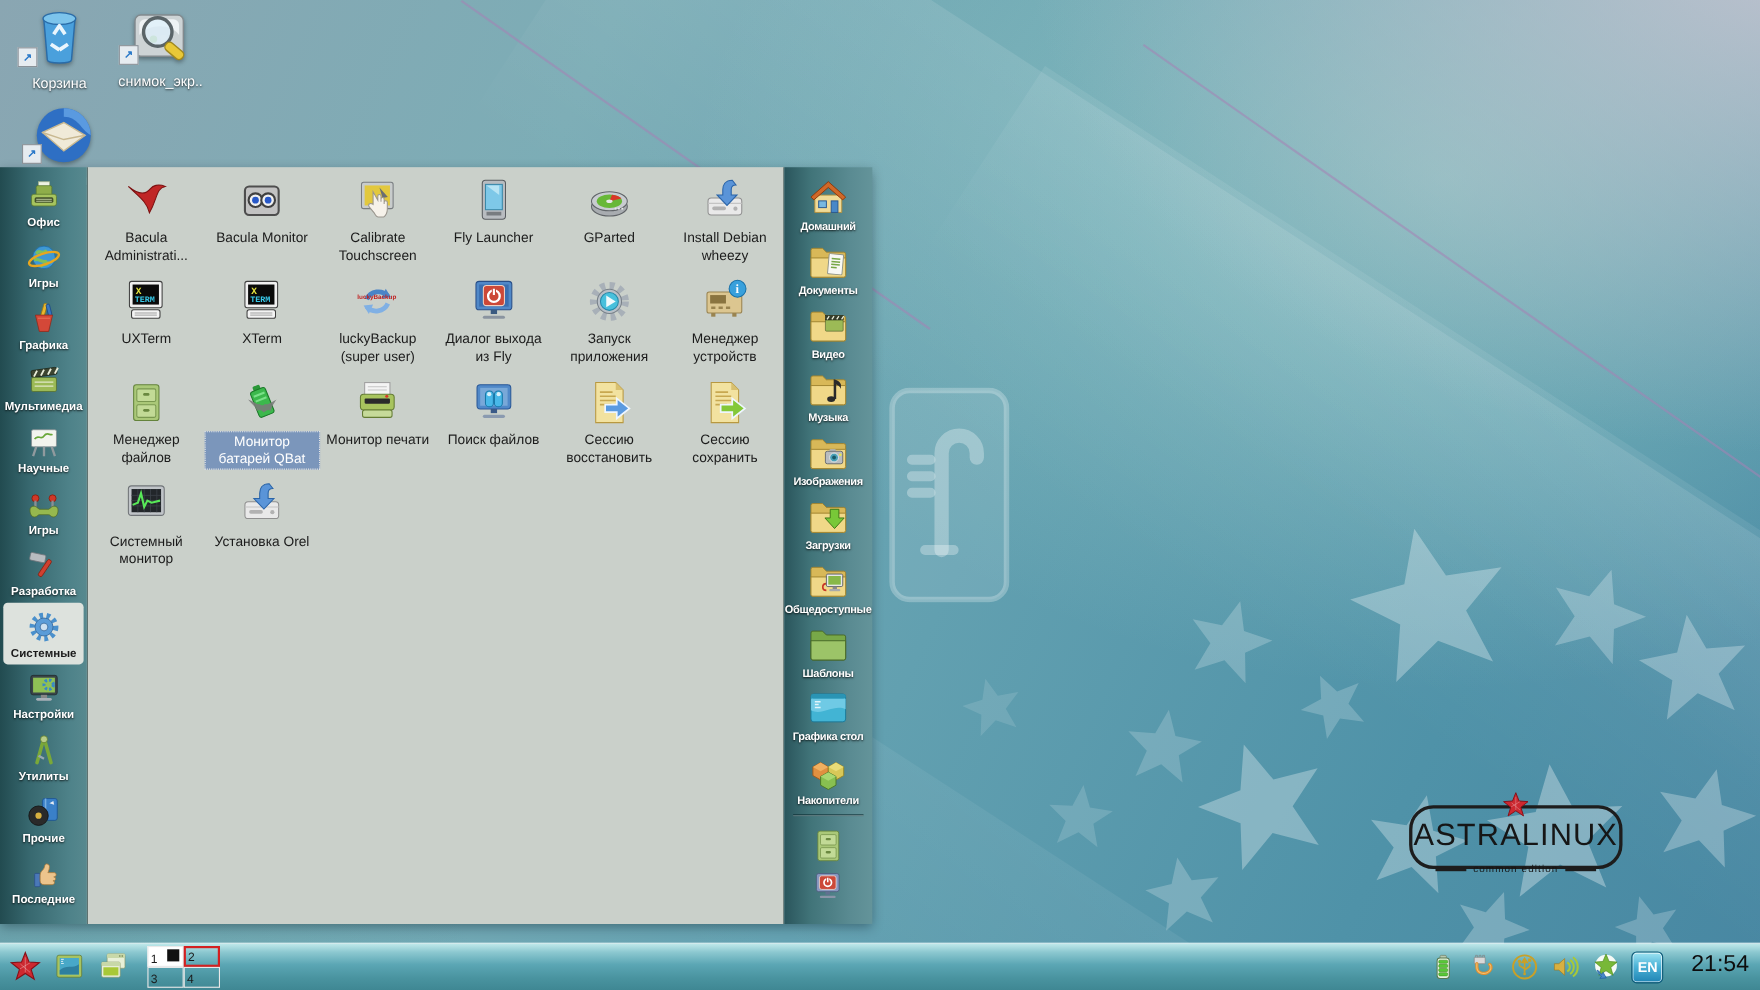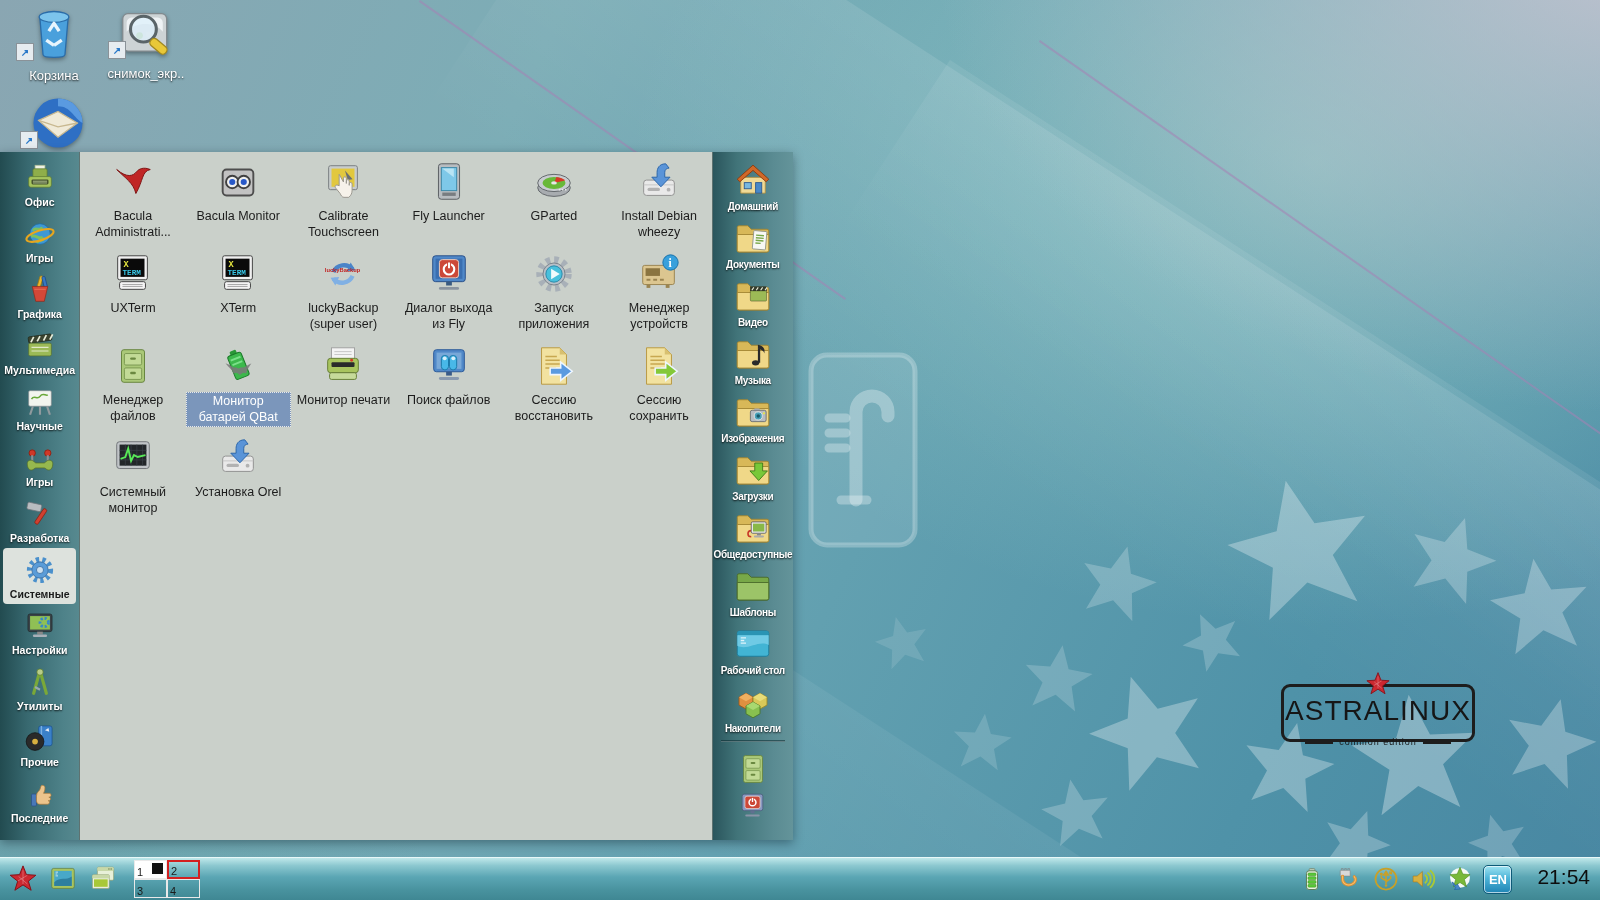--- a/index.html
+++ b/index.html
@@ -10,22 +10,22 @@
         radial-gradient(1100px 750px at 82% 18%, rgba(168,216,206,.55), rgba(168,216,206,0) 62%),
         radial-gradient(900px 600px at -5% 108%, rgba(52,138,148,.45), rgba(52,138,148,0) 60%),
         linear-gradient(115deg,#8aa6b2 0%,#7cadb6 28%,#62a0b0 55%,#4f92a8 80%,#4887a2 100%);}
   
   .band{position:absolute;transform-origin:0 0;pointer-events:none;}
   .wstar{position:absolute;pointer-events:none;}
   .pline{position:absolute;height:2px;background:rgba(165,130,180,.55);transform-origin:0 0;pointer-events:none;}
   
   .ghost{position:absolute;left:808px;top:352px;width:110px;height:196px;}
   
-  .logo{position:absolute;left:1281px;top:684px;width:188px;height:52px;
-        border:3px solid #1d1d1d;border-radius:9px;display:flex;align-items:center;justify-content:center;}
+  .logo{position:absolute;left:1281px;top:732px;width:188px;height:52px;
+        border:3px solid #1d1d1d;border-radius:22px;display:flex;align-items:center;justify-content:center;}
   .logo-title{font-size:28px;letter-spacing:1px;color:#161616;font-weight:400;margin-top:-4px;}
   .logo-sub{position:absolute;left:0;right:0;bottom:-8px;display:flex;align-items:center;justify-content:center;gap:6px;}
   .logo-sub span{font-size:9px;color:#161616;letter-spacing:1px;background:transparent;}
   .logo-sub:before,.logo-sub:after{content:"";height:3px;width:28px;background:#1d1d1d;}
   .logo-star{position:absolute;left:50%;top:-16px;transform:translateX(-50%);width:26px;height:26px;}
   
   .dicon{position:absolute;width:88px;display:flex;flex-direction:column;align-items:center;z-index:1;}
   .dicon .ic{filter:drop-shadow(0 2px 2px rgba(0,0,0,.35));}
   .dlab{margin-top:2px;font-size:13px;color:#fff;text-shadow:0 1px 2px rgba(0,0,0,.85);white-space:nowrap;}
   .emblem{position:absolute;left:6px;bottom:22px;width:16px;height:16px;background:#e6ecf0;border:1px solid #8a9298;
@@ -774,21 +774,21 @@
       <div class="place">
         <svg viewBox="0 0 48 48" class="ic ic42">
           <use href="#sym-folder-green"></use>
         </svg>
         <div class="place-lab">Шаблоны</div>
       </div>
       <div class="place">
         <svg viewBox="0 0 48 48" class="ic ic42">
           <use href="#sym-desktop"></use>
         </svg>
-        <div class="place-lab">Рабочий стол</div>
+        <div class="place-lab">Графика стол</div>
       </div>
       <div class="place">
         <svg viewBox="0 0 48 48" class="ic ic42">
           <use href="#sym-cubes"></use>
         </svg>
         <div class="place-lab">Накопители</div>
       </div>
       <div class="pdivider"></div>
       <div class="sidebtn">
         <svg viewBox="0 0 48 48" class="ic ic38">

